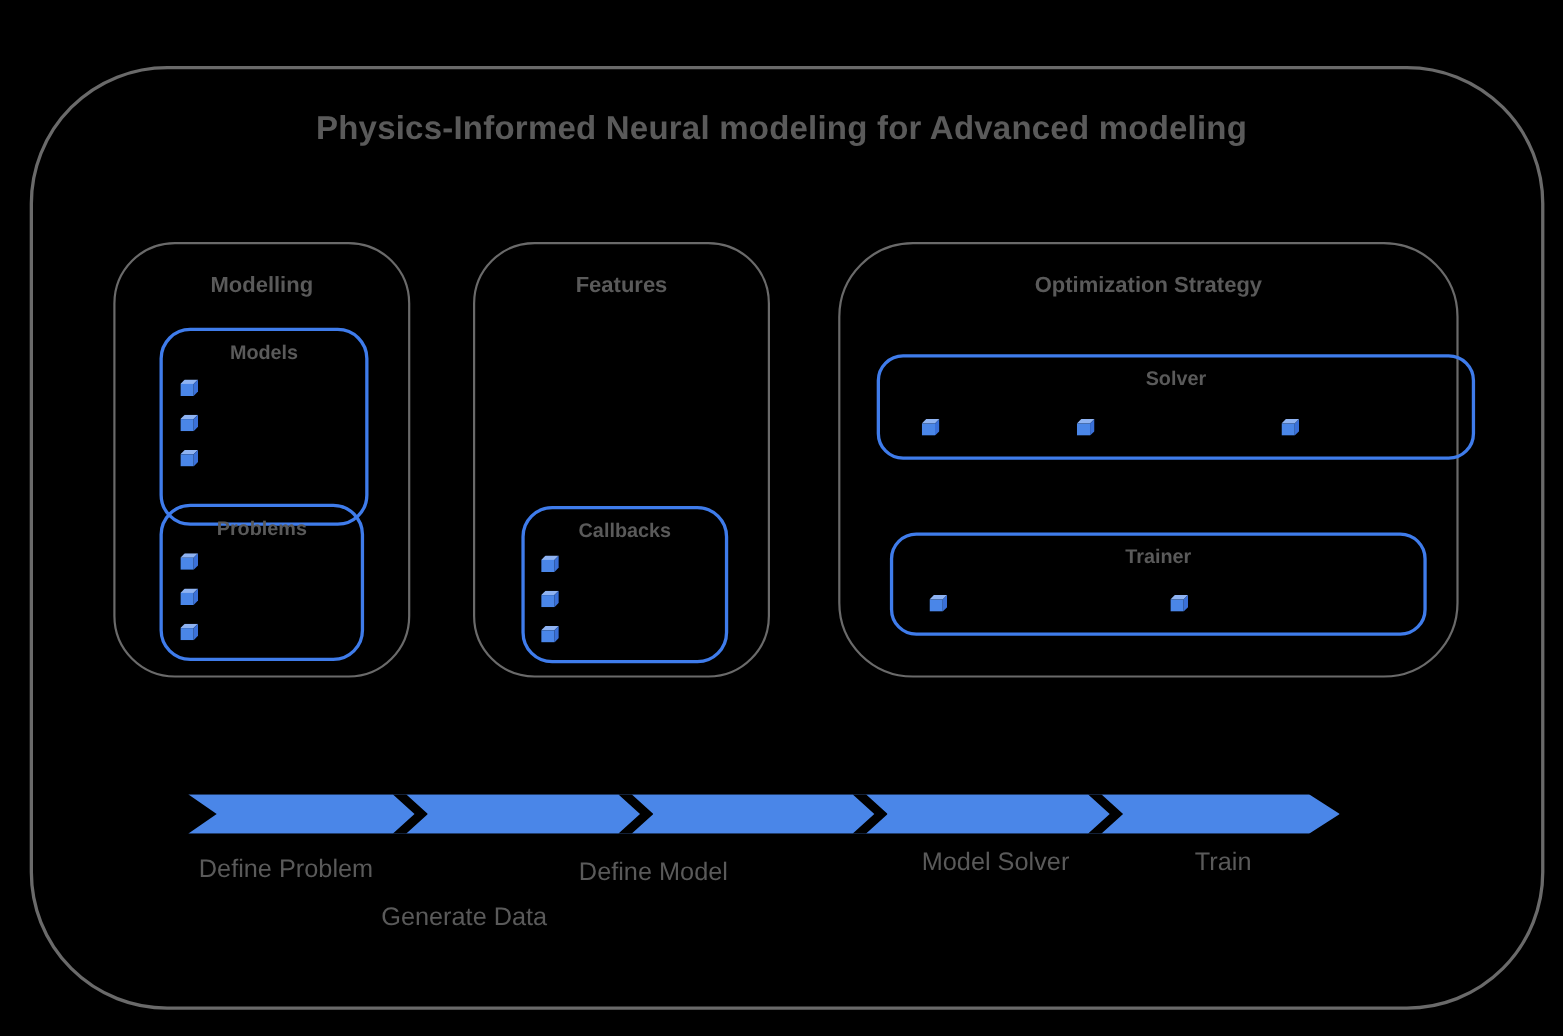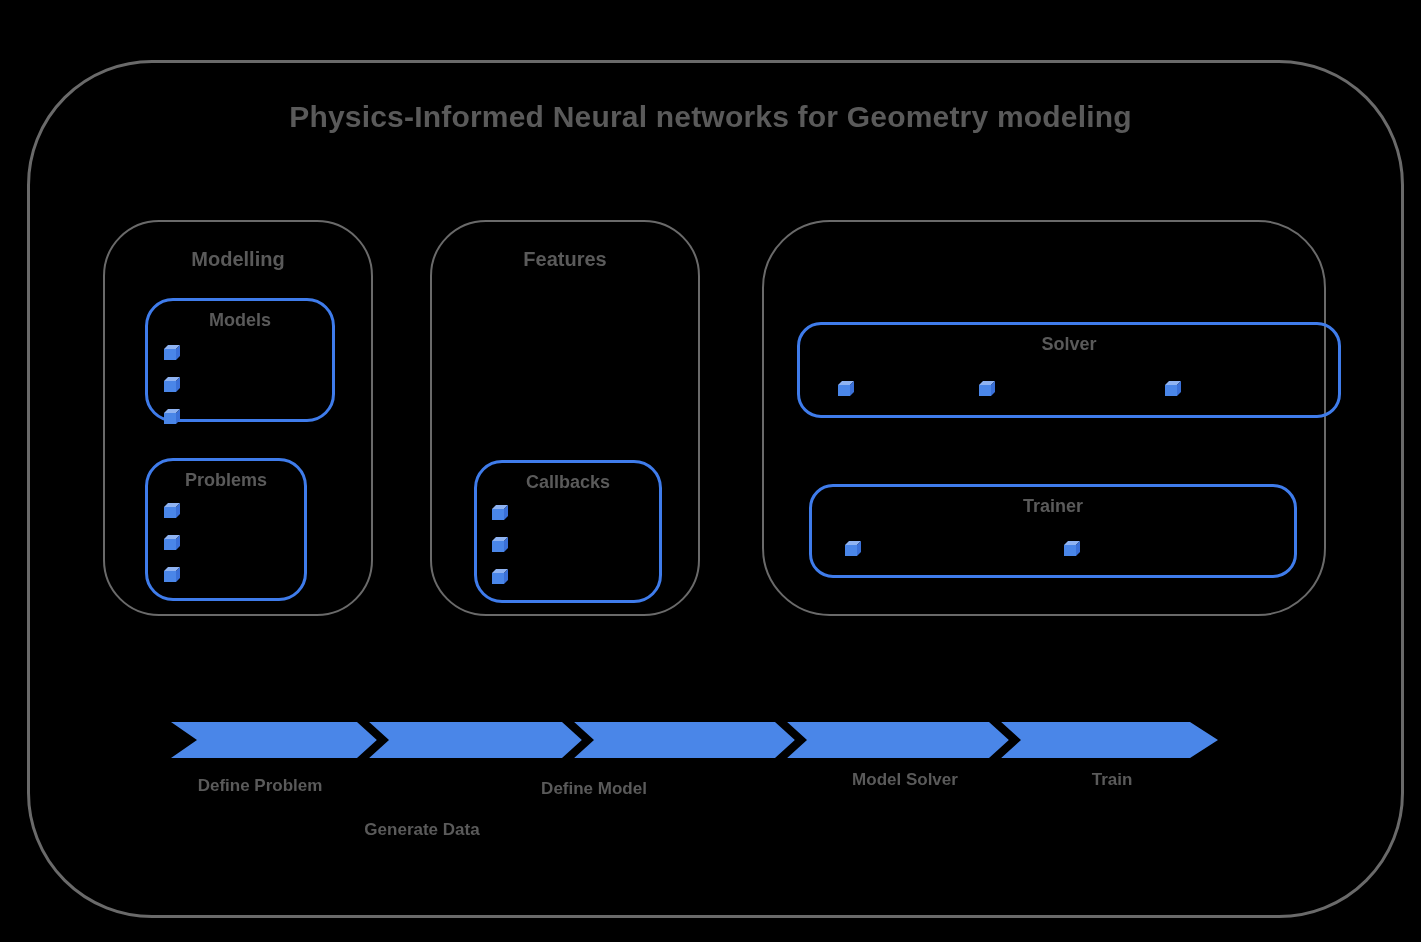--- a/index.html
+++ b/index.html
@@ -31,22 +31,22 @@
   .group-label{
     margin-top:26px;text-align:center;font-size:20px;font-weight:700;color:var(--text);
   }
 
   .subbox{
     position:absolute;border:3px solid var(--border-blue);border-radius:28px;
   }
   .subbox-label{
     margin-top:9px;text-align:center;font-size:18px;font-weight:700;color:var(--text);
   }
-  .subbox-models   {left:40px;top:76px; width:190px;height:124px;}
-  .subbox-problems {left:40px;top:236px;width:162px;height:143px;}
+  .subbox-models   {left:40px;top:76px; width:190px;height:180px;}
+  .subbox-problems {left:40px;top:236px;width:186px;height:143px;}
   .subbox-geometry {left:42px;top:78px; width:188px;height:144px;}
   .subbox-callbacks{left:42px;top:238px;width:188px;height:143px;border-radius:28px;}
   .subbox-solver   {left:33px;top:100px;width:544px;height:96px;border-radius:24px;}
   .subbox-trainer  {left:33px;top:262px;width:488px;height:94px;border-radius:24px;margin-left:12px;}
 
   .bullets{position:absolute;display:flex;}
   .bullets-col{flex-direction:column;gap:17px;}
   .bullets-models   {left:16px;top:44px;}
   .bullets-problems {left:16px;top:42px;}
   .bullets-geometry {left:15px;top:42px;gap:50px;}
@@ -65,36 +65,36 @@
     clip-path:polygon(0 0, calc(100% - 28px) 0, 100% 50%, calc(100% - 28px) 100%, 0 100%, 26px 50%);
   }
   .sep{
     position:absolute;top:722px;width:32px;height:36px;background:var(--bg);
     clip-path:polygon(0 0, 38% 0, 100% 50%, 38% 100%, 0 100%, 62% 50%);
   }
   .sep-1{left:357px;} .sep-2{left:562px;} .sep-3{left:775px;} .sep-4{left:989px;}
 
   .step-label{
     position:absolute;transform:translateX(-50%);white-space:nowrap;
-    font-size:17px;font-weight:700;color:var(--text);
+    font-size:23px;font-weight:400;color:var(--text);
   }
   .step-1{left:260px;top:776px;}
   .step-2{left:422px;top:776px;margin-top:44px;}
   .step-3{left:594px;top:779px;}
   .step-4{left:905px;top:770px;}
   .step-5{left:1112px;top:770px;}
 </style>
 </head>
 <body>
 
 <div class="canvas">
 
   <div class="outer-frame"></div>
 
-  <div class="title">Physics-Informed Neural networks for Geometry modeling</div>
+  <div class="title">Physics-Informed Neural modeling for Advanced modeling</div>
 
   <div class="group group-modelling">
     <div class="group-label">Modelling</div>
     <div class="subbox subbox-models">
       <div class="subbox-label">Models</div>
       <div class="bullets bullets-col bullets-models">
           <span class="cube"><svg width="16" height="15" viewBox="0 0 16 15">
               <polygon points="0,4 4,0 16,0 12,4" fill="#8fb3f2"></polygon>
               <polygon points="12,4 16,0 16,11 12,15" fill="#3a70d8"></polygon>
               <rect x="0" y="4" width="12" height="11" fill="#4a86e8"></rect>
@@ -151,20 +151,21 @@
           <span class="cube"><svg width="16" height="15" viewBox="0 0 16 15">
               <polygon points="0,4 4,0 16,0 12,4" fill="#8fb3f2"></polygon>
               <polygon points="12,4 16,0 16,11 12,15" fill="#3a70d8"></polygon>
               <rect x="0" y="4" width="12" height="11" fill="#4a86e8"></rect>
             </svg></span>
         </div>
     </div>
   </div>
 
   <div class="group group-optimization">
+    <div class="group-label">Optimization Strategy</div>
     <div class="subbox subbox-solver">
       <div class="subbox-label">Solver</div>
       <div class="bullets bullets-row bullets-solver">
           <span class="cube"><svg width="16" height="15" viewBox="0 0 16 15">
               <polygon points="0,4 4,0 16,0 12,4" fill="#8fb3f2"></polygon>
               <polygon points="12,4 16,0 16,11 12,15" fill="#3a70d8"></polygon>
               <rect x="0" y="4" width="12" height="11" fill="#4a86e8"></rect>
             </svg></span>
           <span class="cube"><svg width="16" height="15" viewBox="0 0 16 15">
               <polygon points="0,4 4,0 16,0 12,4" fill="#8fb3f2"></polygon>

